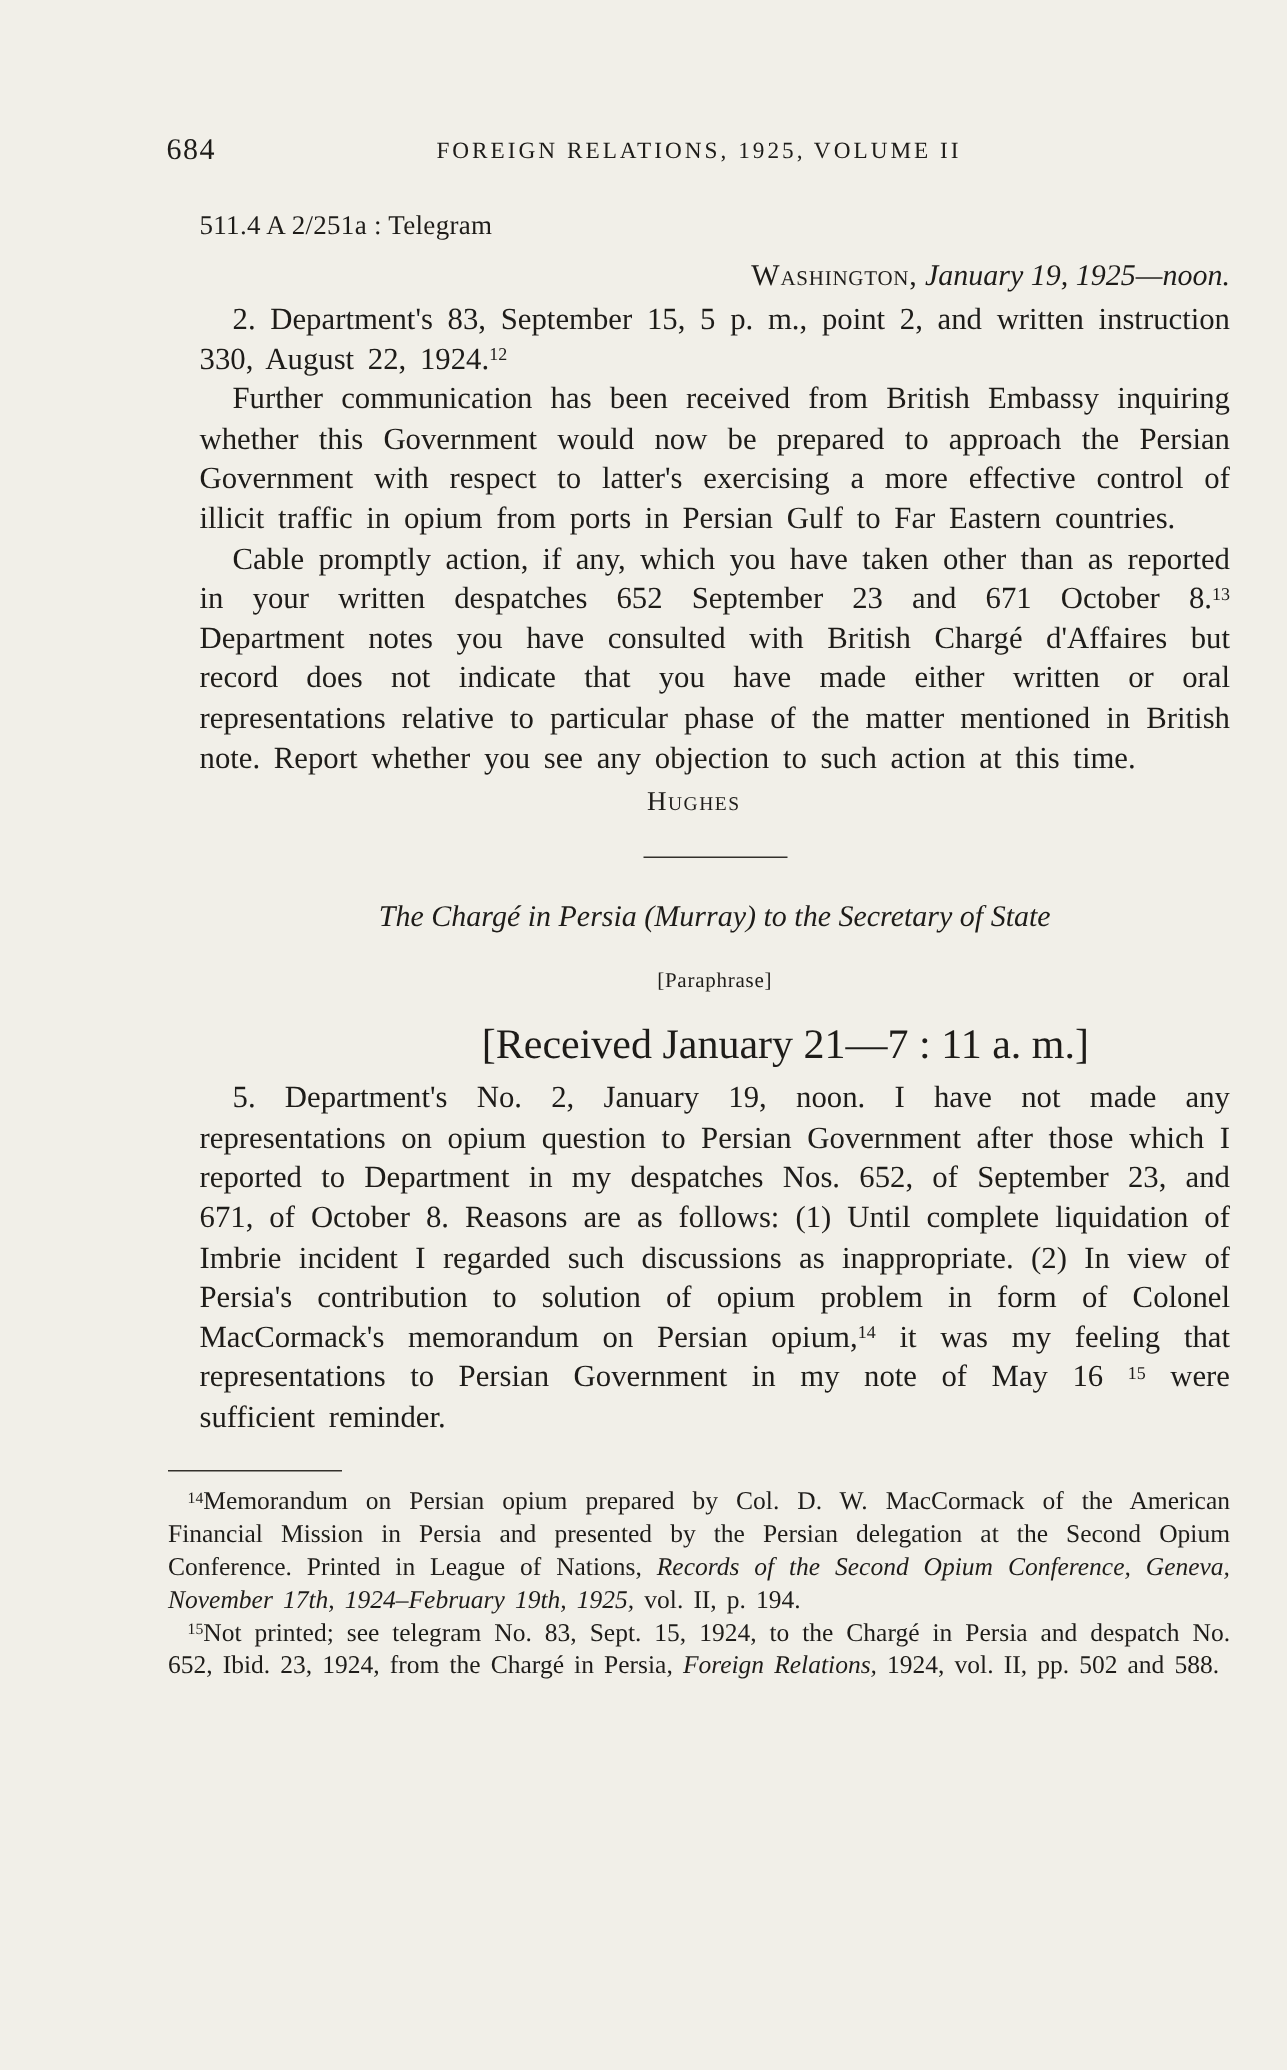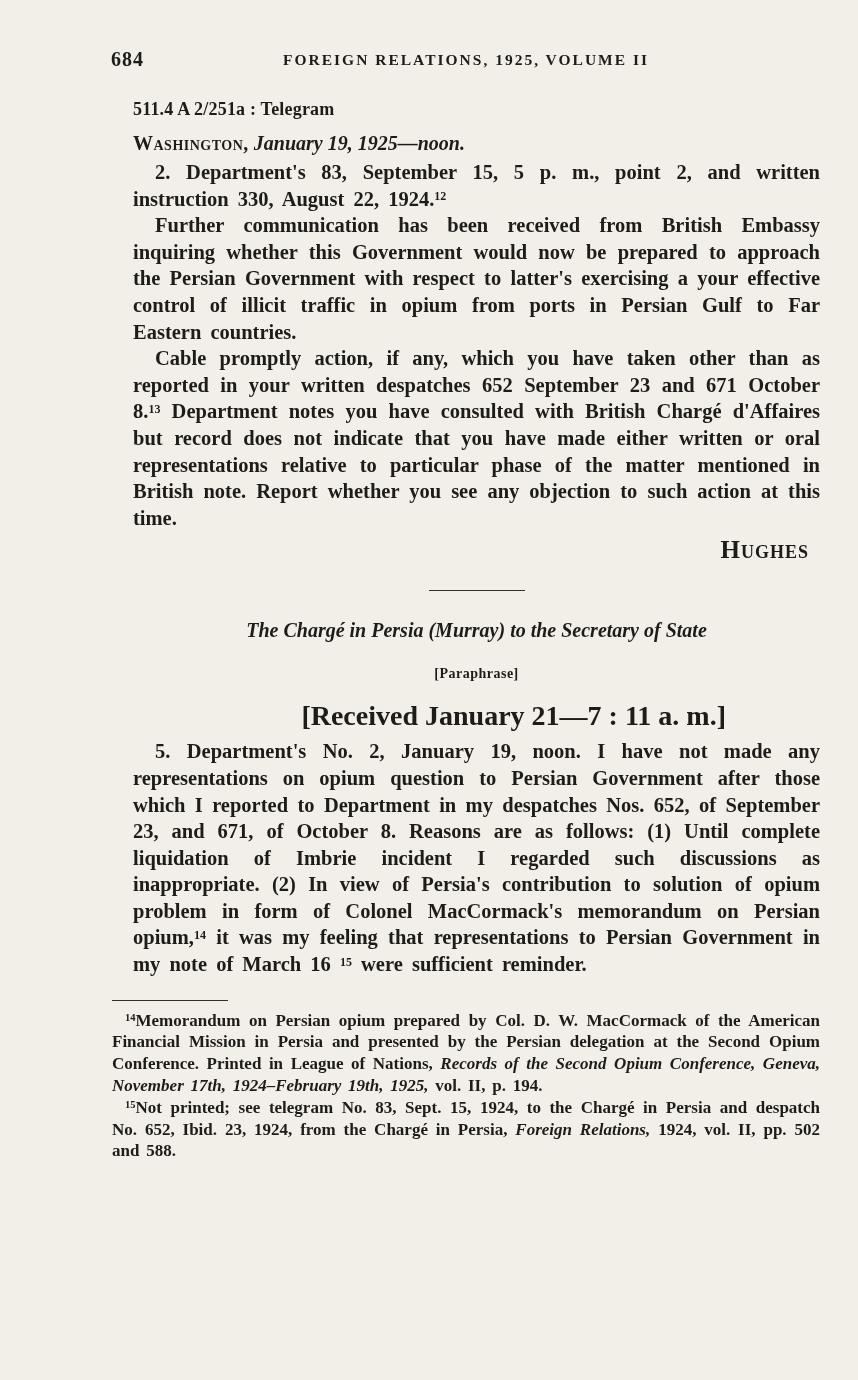--- a/index.html
+++ b/index.html
@@ -8,22 +8,21 @@
     width: 858px;
     height: 1380px;
     background: #f1efe8;
     color: #1e1c19;
     font-family: "Liberation Serif", "DejaVu Serif", serif;
     overflow: hidden;
   }
   .page {
     width: 858px;
     height: 1036px;
-    padding: 51px 38px 30px 112px;
-    font-weight: bold;
+    padding: 92px 38px 30px 112px;
   }
   .main { margin-left: 21px; }
 
   
   .running-head {
     position: relative;
     text-align: center;
     font-size: 15.5px;
     letter-spacing: 2px;
     margin-bottom: 30px;
@@ -41,20 +40,21 @@
     margin-bottom: 12px;
     letter-spacing: 0.2px;
   }
   .doc-title {
     text-align: center;
     font-style: italic;
     font-size: 20px;
     margin-bottom: 24px;
   }
   .dateline {
+    text-align: right;
     font-size: 20px;
     margin-bottom: 4px;
   }
   .dateline .place { font-variant: small-caps; letter-spacing: 0.5px; }
   .dateline .date { font-style: italic; }
   .dateline.inset { margin-right: 94px; }
   .received {
     text-align: right;
     font-size: 28px;
     margin-right: 94px;
@@ -76,25 +76,25 @@
   }
   sup.fnref {
     font-size: 12px;
     line-height: 0;
     vertical-align: baseline;
     position: relative;
     top: -0.45em;
   }
 
   .signature {
-    text-align: right;
+    text-align: center;
     font-variant: small-caps;
     letter-spacing: 1px;
-    font-size: 25px;
-    margin: 5px 11px 0 0;
+    font-size: 18px;
+    margin: 5px 28px 0 0;
   }
 
   .doc-divider {
     width: 96px;
     border: none;
     border-top: 1.5px solid #33302b;
     margin: 26px auto 28px;
   }
 
   .footnotes {
@@ -128,38 +128,38 @@
     <section>
       <div class="file-ref">511.4 A 2/251a : Telegram</div>
 
       <div class="dateline">
         <span class="place">Washington,</span>
         <span class="date">January 19, 1925—noon.</span>
       </div>
 
       <p class="body"><span>2. Department's 83, September 15, 5 p. m., point 2, and written instruction 330, August 22, 1924.</span><sup class="fnref">12</sup></p>
 
-      <p class="body">Further communication has been received from British Embassy inquiring whether this Government would now be prepared to approach the Persian Government with respect to latter's exercising a your effective control of illicit traffic in opium from ports in Persian Gulf to Far Eastern countries.</p>
+      <p class="body">Further communication has been received from British Embassy inquiring whether this Government would now be prepared to approach the Persian Government with respect to latter's exercising a more effective control of illicit traffic in opium from ports in Persian Gulf to Far Eastern countries.</p>
 
       <p class="body"><span>Cable promptly action, if any, which you have taken other than as reported in your written despatches 652 September 23 and 671 October 8.</span><sup class="fnref">13</sup>
         <span>Department notes you have consulted with British Chargé d'Affaires but record does not indicate that you have made either written or oral representations relative to particular phase of the matter mentioned in British note. Report whether you see any objection to such action at this time.</span></p>
 
       <div class="signature">Hughes</div>
     </section>
 
     <hr class="doc-divider">
 
     <section>
       <div class="doc-title">The Chargé in Persia (Murray) to the Secretary of State</div>
       <div class="paraphrase">[Paraphrase]</div>
 
       <div class="received">[Received January 21—7 : 11 a. m.]</div>
 
       <p class="body"><span>5. Department's No. 2, January 19, noon. I have not made any representations on opium question to Persian Government after those which I reported to Department in my despatches Nos. 652, of September 23, and 671, of October 8. Reasons are as follows: (1) Until complete liquidation of Imbrie incident I regarded such discussions as inappropriate. (2) In view of Persia's contribution to solution of opium problem in form of Colonel MacCormack's memorandum on Persian opium,</span><sup class="fnref">14</sup>
-        <span>it was my feeling that representations to Persian Government in my note of March 16</span>
+        <span>it was my feeling that representations to Persian Government in my note of May 16</span>
         <sup class="fnref">15</sup>
         <span>were sufficient reminder.</span></p>
     </section>
 
   </div>
 
   <footer class="footnotes">
     <hr class="fn-rule">
 
 

